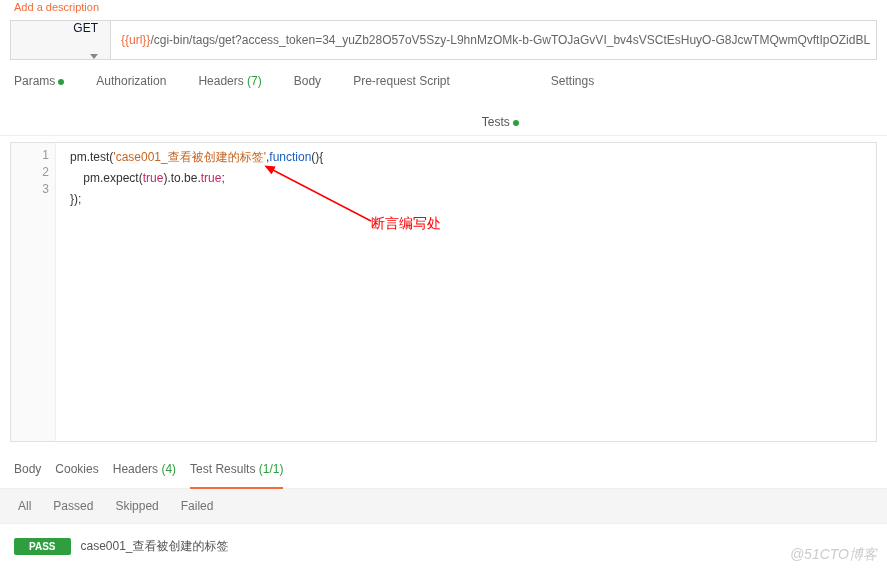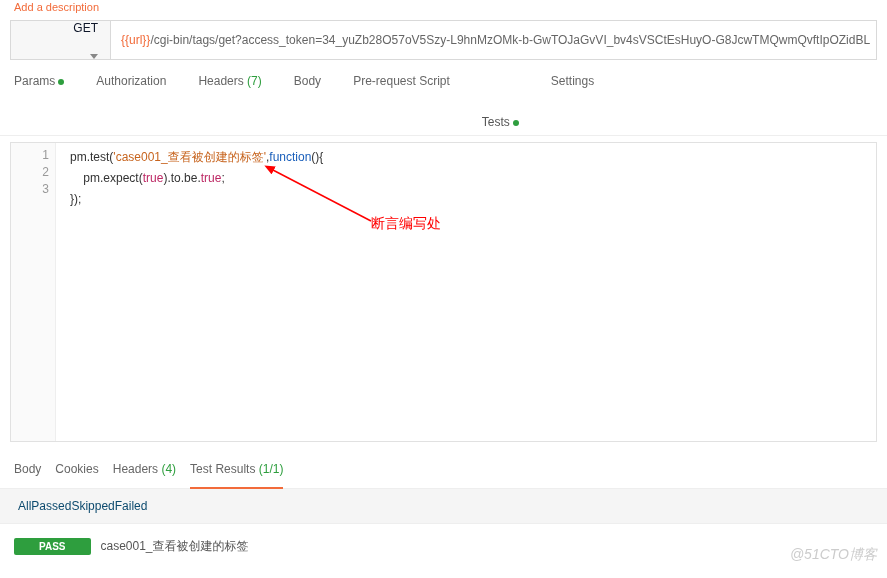--- a/index.html
+++ b/index.html
@@ -20,24 +20,24 @@
 .gutter { position: absolute; left: 0; top: 0; bottom: 0; width: 45px; background: #fafafa; border-right: 1px solid #eee; padding: 4px 6px 0 0; text-align: right; color: #999; font-family: "Consolas","Courier New",monospace; font-size: 12px; line-height: 17px; }
 .code { position: absolute; left: 55px; right: 0; top: 0; padding: 4px 0 0 4px; font-family: "Consolas","Courier New",monospace; font-size: 12px; line-height: 20px; white-space: pre; color: #333; }
 .c-orange { color: #c7641e; }
 .c-blue { color: #1a5fbb; }
 .c-br { color: #bd2864; }
 .arrow-svg { position: absolute; }
 .anno-text { color: #ff0000; font-size: 14px; position: absolute; }
 .resp-tabs { display: flex; gap: 14px; padding: 10px 14px 6px; border-bottom: 1px solid #eee; font-size: 12px; color: #666; margin-top: 8px; }
 .resp-tab { padding: 2px 0 6px; cursor: pointer; position: relative; }
 .resp-tab.active::after { content: ""; position: absolute; left: 0; right: 0; bottom: -7px; height: 2px; background: #f26b3a; }
-.filter-row { background: #f5f5f5; display: flex; padding: 10px 18px; color: #0c4a6e; font-size: 12px; margin: 0 0 0 0; border-bottom: 1px solid #eee;}
+.filter-row { background: #f5f5f5; display: flex; gap: 22px; padding: 10px 18px; color: #737373; font-size: 12px; margin: 0 0 0 0; border-bottom: 1px solid #eee;}
 .filter-item { cursor: pointer; }
 .result-row { display: flex; align-items: center; gap: 10px; padding: 14px 14px; }
-.pass-badge { background: #2e9e3e; color: #fff; font-size: 10px; font-weight: 600; padding: 3px 25px; border-radius: 2px; }
+.pass-badge { background: #2e9e3e; color: #fff; font-size: 10px; font-weight: 600; padding: 3px 15px; border-radius: 2px; }
 .result-name { color: #555; font-size: 12px; }
 .watermark { position: absolute; right: 10px; bottom: 14px; color: #ccc; font-size: 14px; font-style: italic; margin-top: 24px; }
 .chevron { display:inline-block; width:0; height:0; border-left:4px solid transparent; border-right:4px solid transparent; border-top:5px solid #888; }
 </style>
 </head>
 <body>
 
 <div class="header-row">
   <span class="add-desc">Add a description</span>
 </div>

